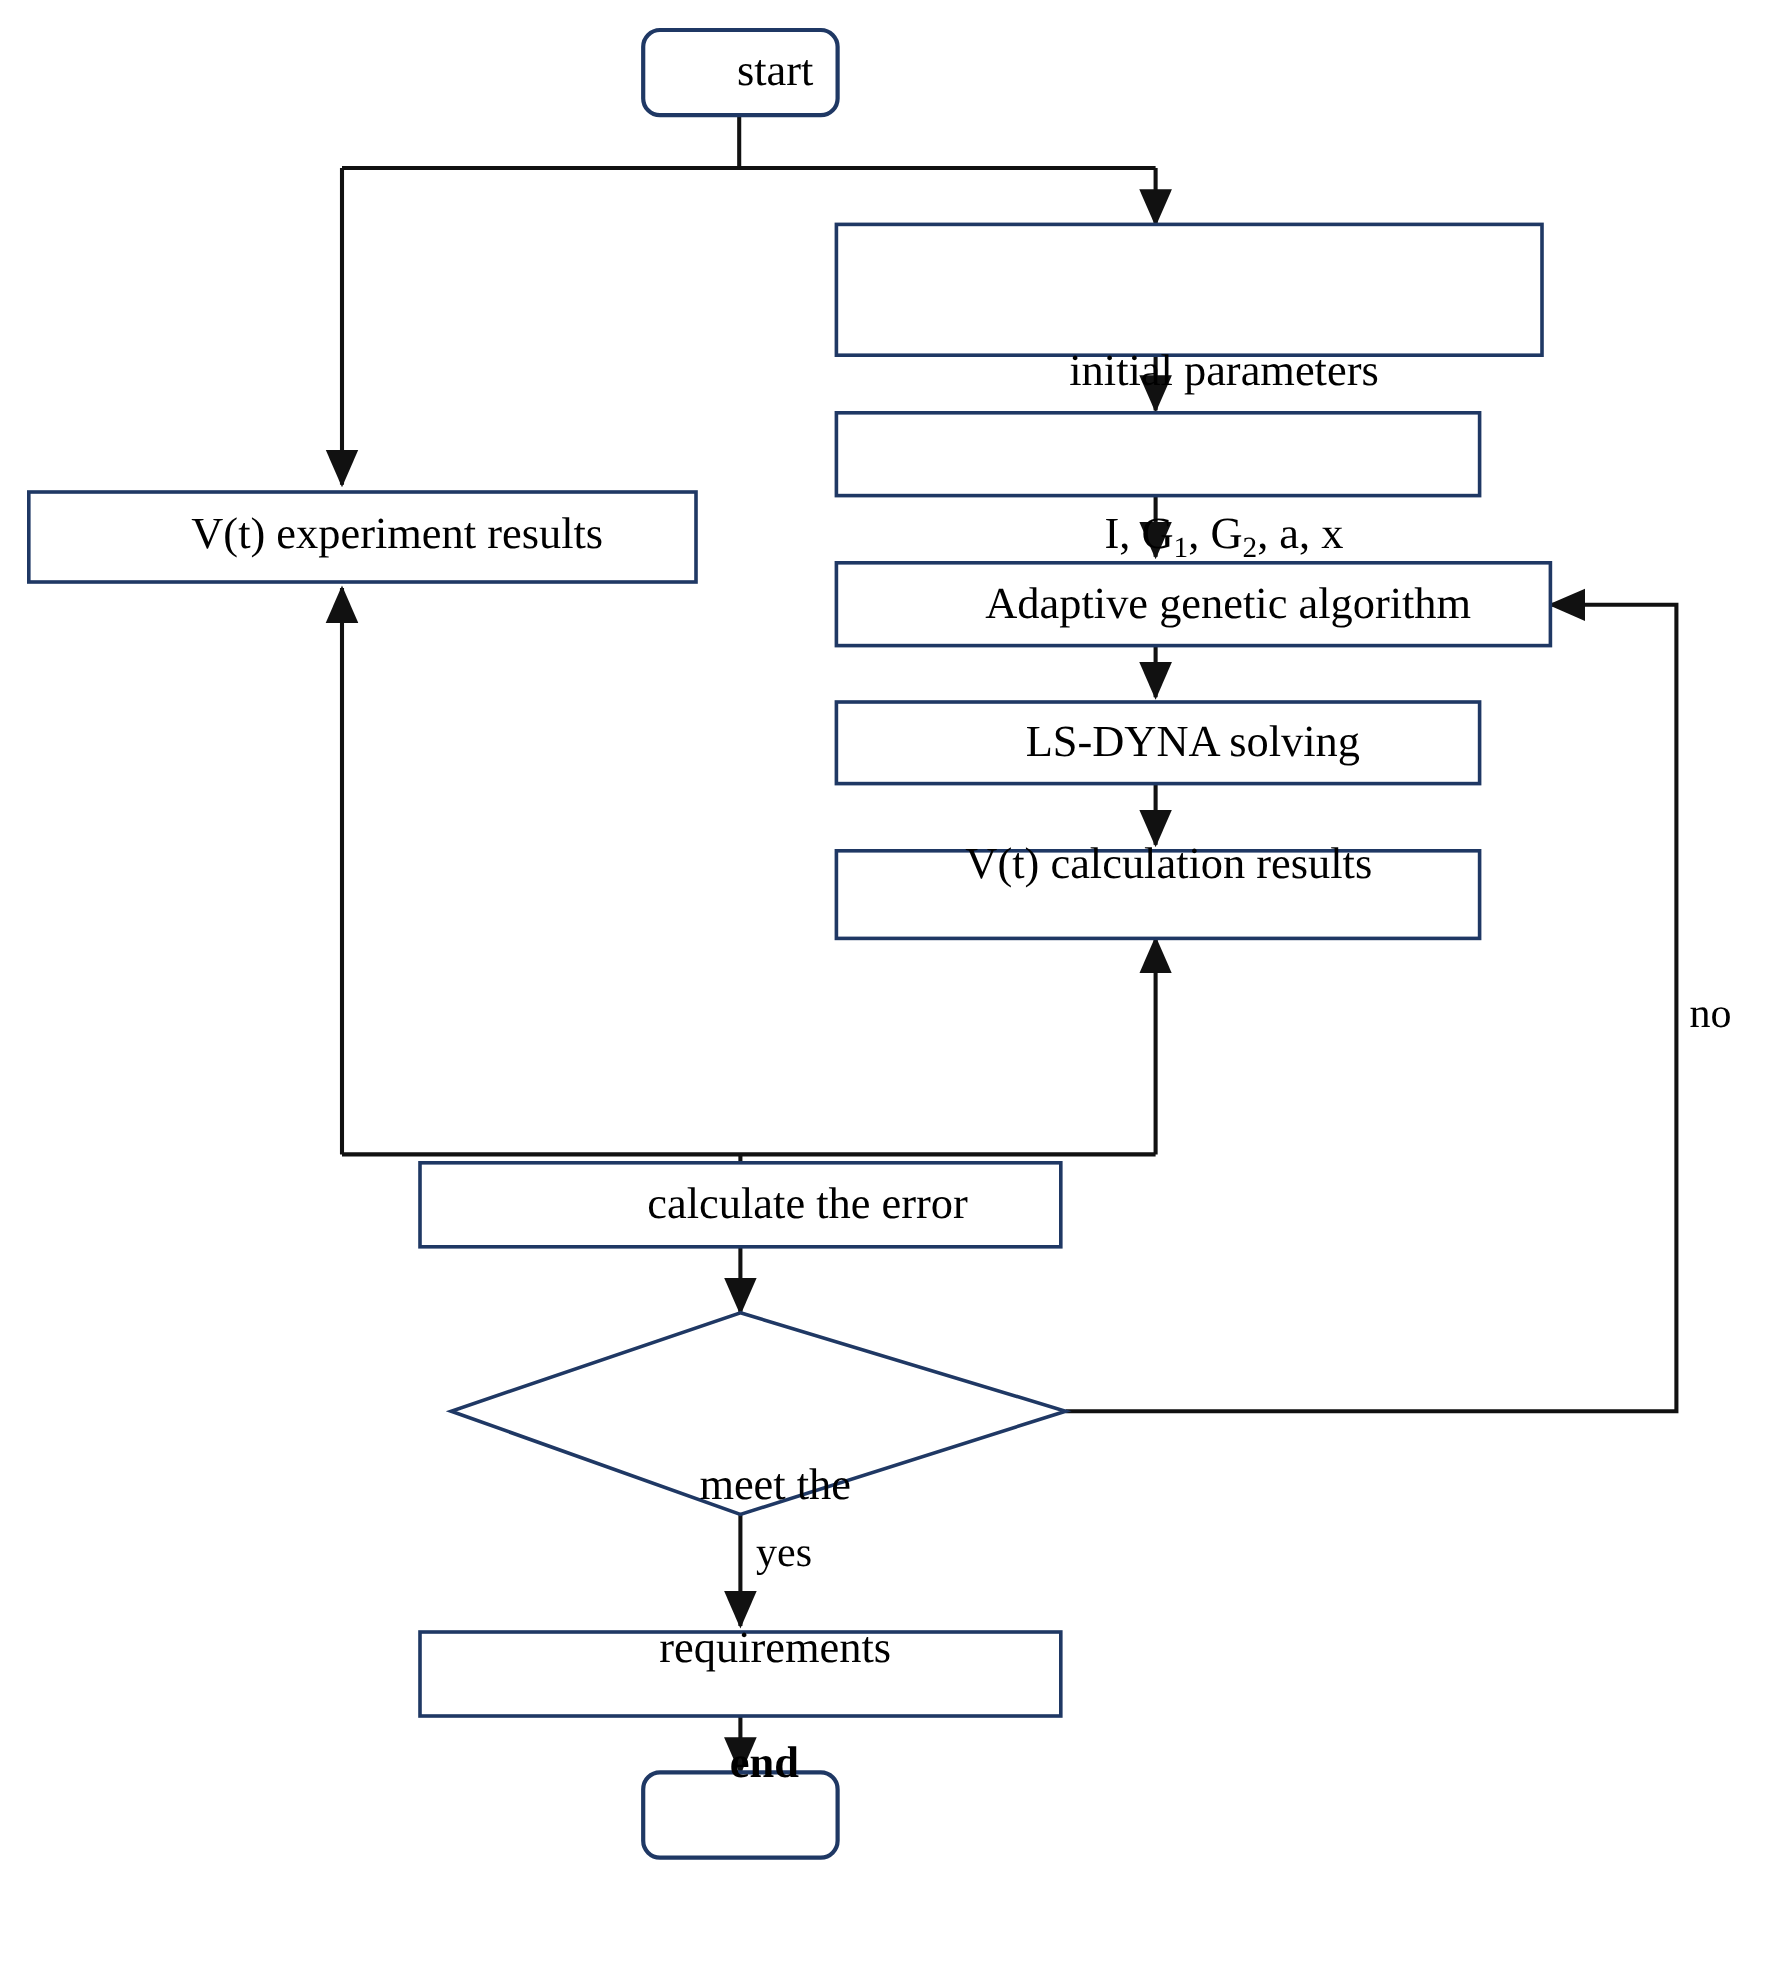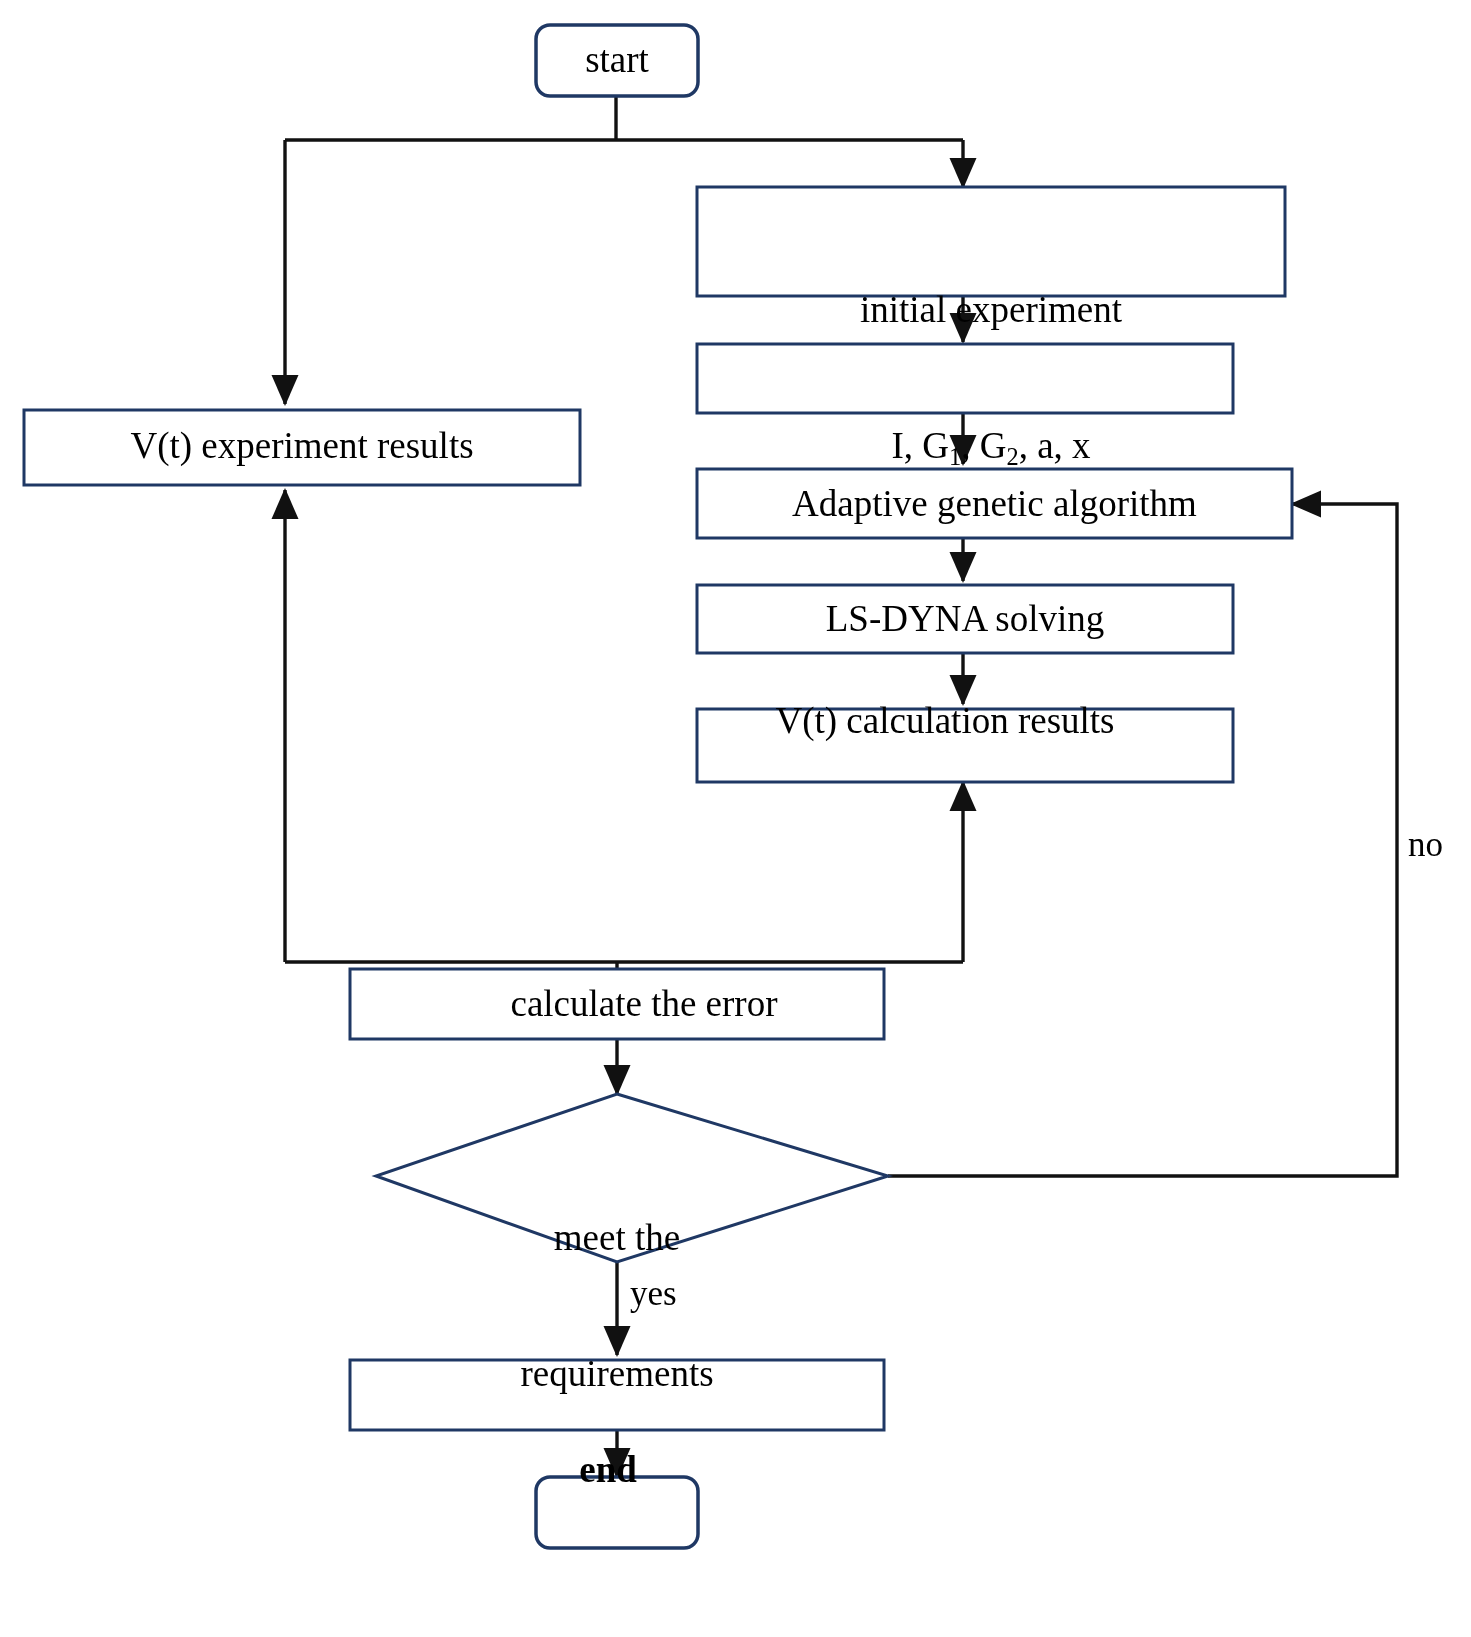--- a/index.html
+++ b/index.html
@@ -48,20 +48,21 @@
     position: absolute;
     font-family: "Liberation Serif", "DejaVu Serif", serif;
     color: #000000;
     text-align: center;
     line-height: 1.14;
     white-space: pre;
     pointer-events: none;
   }
   .node-label {
     font-size: 37px;
+    padding-left: 29px;
   }
   .node-label.two-line {
     line-height: 1.22;
   }
   .edge-label {
     font-size: 35px;
   }
   .sub {
     font-size: 0.66em;
     vertical-align: -0.28em;
@@ -130,21 +131,21 @@
     <polygon class="node-diamond" points="617,1094 888,1176 617,1262 376,1176"></polygon>
 
     <rect class="node-box" x="350" y="1360" width="534" height="70"></rect>
 
     <rect class="node-box-term" x="536" y="1477" width="162" height="71" rx="14" ry="14"></rect>
   </svg>
 
   <div class="label node-label" style="left:536px; top:39px; width:162px;">start</div>
 
   <div class="label node-label two-line" style="left:697px; top:197px; width:588px;">
-    <div>initial experiment</div>
+    <div>initial parameters</div>
     <div><span>I, G</span><span class="sub">1</span><span>, G</span><span class="sub">2</span><span>, a, x</span></div>
   </div>
 
 
   <div class="label node-label" style="left:697px; top:483px; width:595px;">Adaptive genetic algorithm</div>
 
   <div class="label node-label" style="left:697px; top:598px; width:536px;">LS-DYNA solving</div>
 
   <div class="label node-label" style="left:697px; top:700px; width:432px;margin-left:32px;">V(t) calculation results</div>
 

